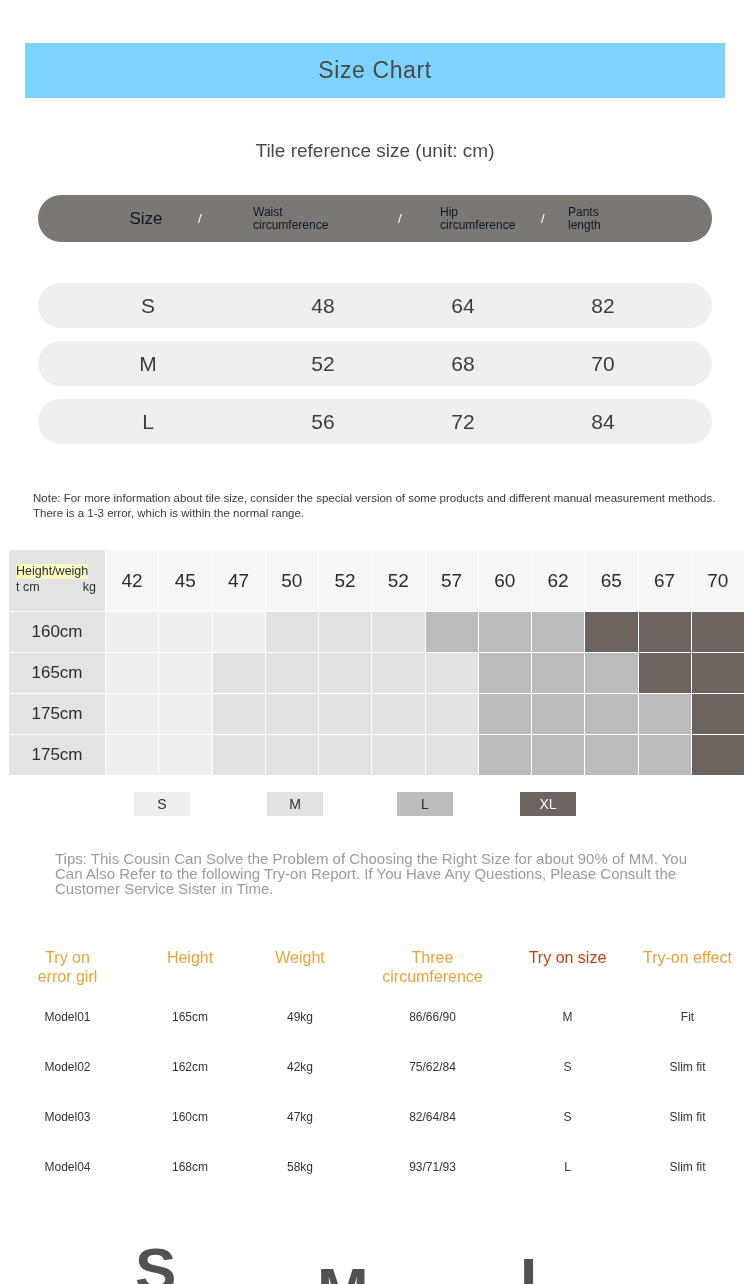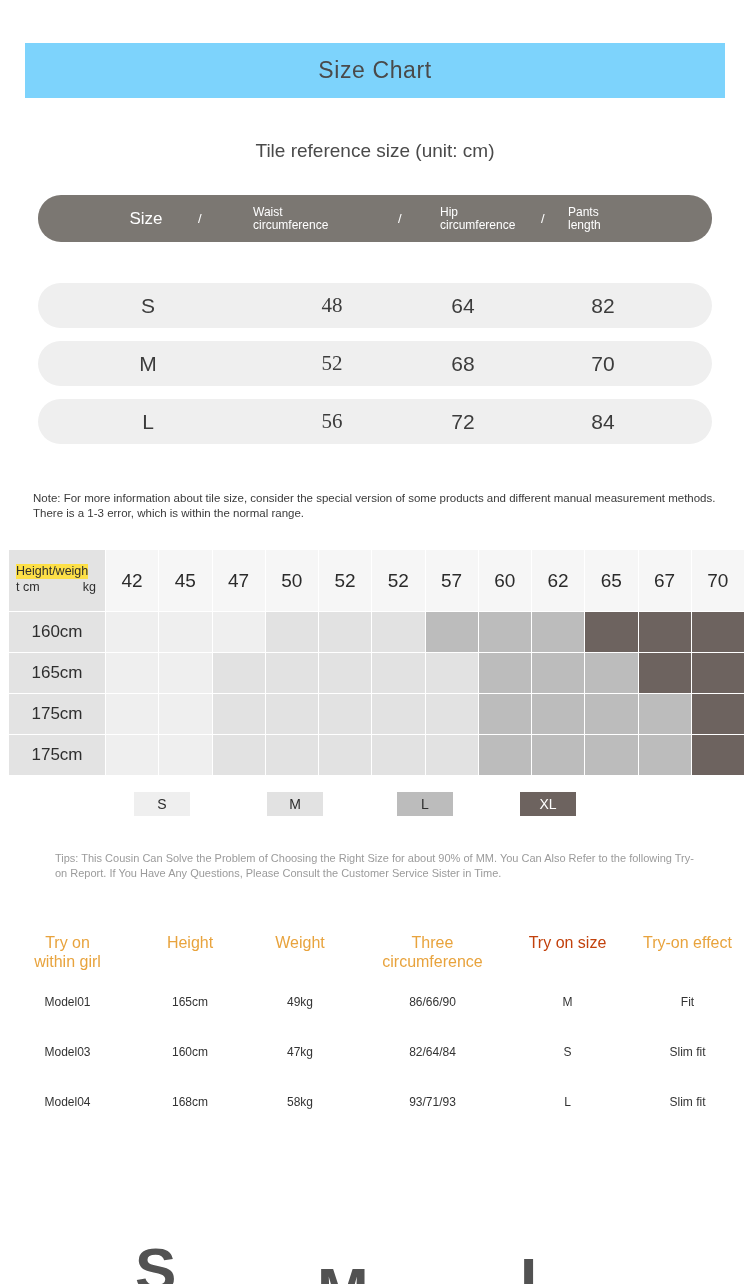--- a/index.html
+++ b/index.html
@@ -48,21 +48,21 @@
     height: 47px;
   }
   .pill.row {
     background: #efefef;
     margin-top: 13px;
   }
   .pill.row:first-child { margin-top: 0; }
   .rows-group { margin-top: 41px; }
 
   .hcell {
-    color: #ffffff;
+    color: #0f172a;
     font-size: 12px;
     line-height: 13px;
   }
   .hcell.big { font-size: 17px; }
   .sep { color: #ffffff; font-size: 13px; }
 
   
   .h-size   { position: absolute; left: 68px;  width: 80px; text-align: center; }
   .h-s1     { position: absolute; left: 160px; }
   .h-waist  { position: absolute; left: 215px; width: 120px; }
@@ -71,21 +71,21 @@
   .h-s3     { position: absolute; left: 503px; }
   .h-pants  { position: absolute; left: 530px; width: 100px; }
 
   .dcell {
     position: absolute;
     font-size: 21px;
     color: #3c3c3c;
     text-align: center;
   }
   .d-size  { left: 60px;  width: 100px; }
-  .d-waist { left: 254px; width: 80px; font-family: Liberation Serif, serif; }
+  .d-waist { left: 245px; width: 80px; }
   .d-hip   { left: 385px; width: 80px; }
   .d-pants { left: 525px; width: 80px; }
 
   
   .note {
     margin: 47px 33px 0 33px;
     font-size: 11.5px;
     line-height: 15px;
     color: #3a3a3a;
   }
@@ -126,21 +126,21 @@
   }
   .m-rowlab {
     background: #e3e3e3;
     height: 41px;
     font-size: 17px;
     color: #2e2e2e;
     text-align: center;
   }
   .c-s  { background: #efefef; }
   .c-m  { background: #e2e2e2; }
-  .c-l  { background: #fde047; }
+  .c-l  { background: #fef9c3; }
   .c-xl { background: #6d635f; }
   .matrix td.cell { height: 41px; }
 
   
   .overlay-letter {
     position: absolute;
     font-size: 62px;
     color: #525252;
     font-weight: bold;
     pointer-events: none;
@@ -168,21 +168,21 @@
     justify-content: center;
   }
   .lg-s  { left: 134px; background: #efefef; }
   .lg-m  { left: 267px; background: #e2e2e2; }
   .lg-l  { left: 397px; background: #bcbcbc; }
   .lg-xl { left: 520px; background: #6d635f; color: #ffffff; }
 
   
   .tips {
     margin: 33px 55px 0 55px;
-    font-size: 11px;
+    font-size: 15px;
     line-height: 15px;
     color: #9b9b9b;
   }
 
   
   .report { margin-top: 52px; width: 750px; position: relative; }
   .report table { width: 100%; border-collapse: collapse; table-layout: fixed; }
   .report th {
     color: #e8a33d;
     font-size: 16px;
@@ -374,21 +374,21 @@
         <col class="rp-c1">
         <col class="rp-c2">
       <col class="rp-c3">
         <col class="rp-c4">
         <col class="rp-c5">
     </colgroup>
     <thead>
       <tr>
         <th style="color: rgb(232, 163, 61);">
           <span>Try on</span><br>
-          <span>within girl</span>
+          <span>error girl</span>
         </th>
         <th style="color: rgb(232, 163, 61);">Height</th>
         <th style="color: rgb(232, 163, 61);">Weight</th>
         <th style="color: rgb(232, 163, 61);">
           <span>Three</span><br>
           <span>circumference</span>
         </th>
         <th style="color: #c2410c;">Try on size</th>
         <th style="color: rgb(232, 163, 61);">Try-on effect</th>
       </tr>
@@ -396,20 +396,28 @@
     <tbody>
         <tr>
           <td>Model01</td>
           <td>165cm</td>
           <td>49kg</td>
           <td>86/66/90</td>
           <td>M</td>
           <td>Fit</td>
         </tr>
         <tr>
+          <td>Model02</td>
+          <td>162cm</td>
+          <td>42kg</td>
+          <td>75/62/84</td>
+          <td>S</td>
+          <td>Slim fit</td>
+        </tr>
+        <tr>
           <td>Model03</td>
           <td>160cm</td>
           <td>47kg</td>
           <td>82/64/84</td>
           <td>S</td>
           <td>Slim fit</td>
         </tr>
         <tr>
           <td>Model04</td>
           <td>168cm</td>

